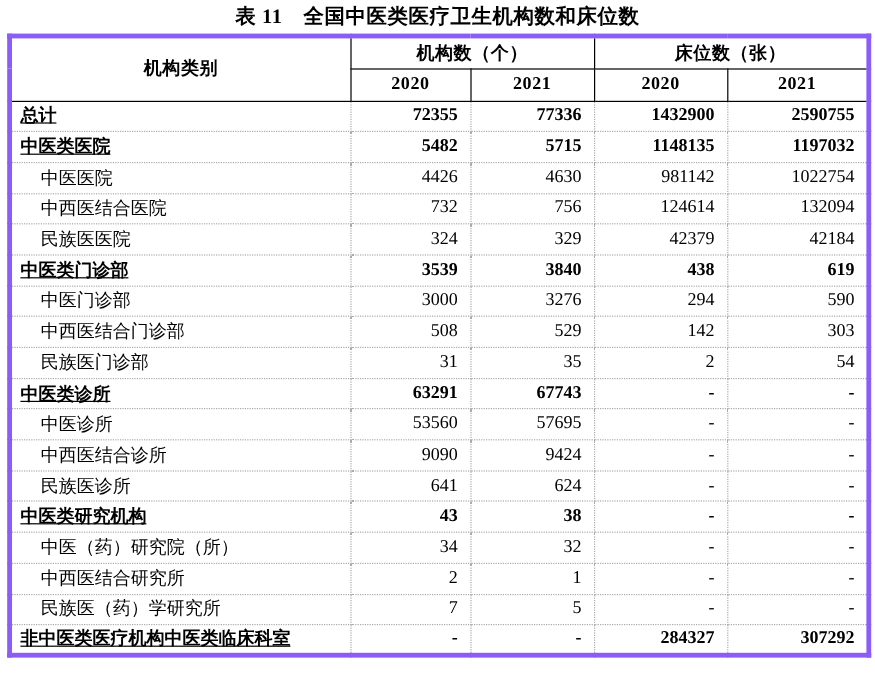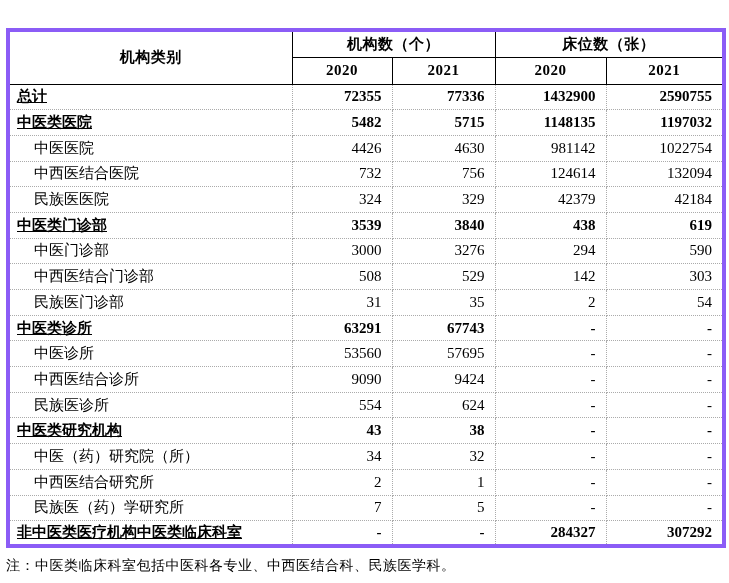--- a/index.html
+++ b/index.html
@@ -59,20 +59,21 @@
     top: 557px;
     font-size: 14px;
     letter-spacing: 0.5px;
   }
 </style>
 </head>
 <body>
 
 <div class="page">
 
+  <div class="title">表 11　全国中医类医疗卫生机构数和床位数</div>
 
   <table class="stat">
     <colgroup>
       <col style="width:284px">
       <col style="width:100px">
       <col style="width:103px">
       <col style="width:111px">
       <col style="width:118px">
     </colgroup>
     <thead>
@@ -168,21 +169,21 @@
         </tr>
         <tr>
           <td class="cat">中西医结合诊所</td>
           <td class="num">9090</td>
           <td class="num">9424</td>
           <td class="num">-</td>
           <td class="num">-</td>
         </tr>
         <tr>
           <td class="cat">民族医诊所</td>
-          <td class="num">554</td>
+          <td class="num">641</td>
           <td class="num">624</td>
           <td class="num">-</td>
           <td class="num">-</td>
         </tr>
         <tr class="bold">
           <td class="cat">中医类研究机构</td>
           <td class="num">43</td>
           <td class="num">38</td>
           <td class="num">-</td>
           <td class="num">-</td>
@@ -211,15 +212,14 @@
         <tr class="bold">
           <td class="cat">非中医类医疗机构中医类临床科室</td>
           <td class="num">-</td>
           <td class="num">-</td>
           <td class="num">284327</td>
           <td class="num">307292</td>
         </tr>
       </tbody>
   </table>
 
-  <div class="note">注：中医类临床科室包括中医科各专业、中西医结合科、民族医学科。</div>
 
 </div>
 
 </body></html>

